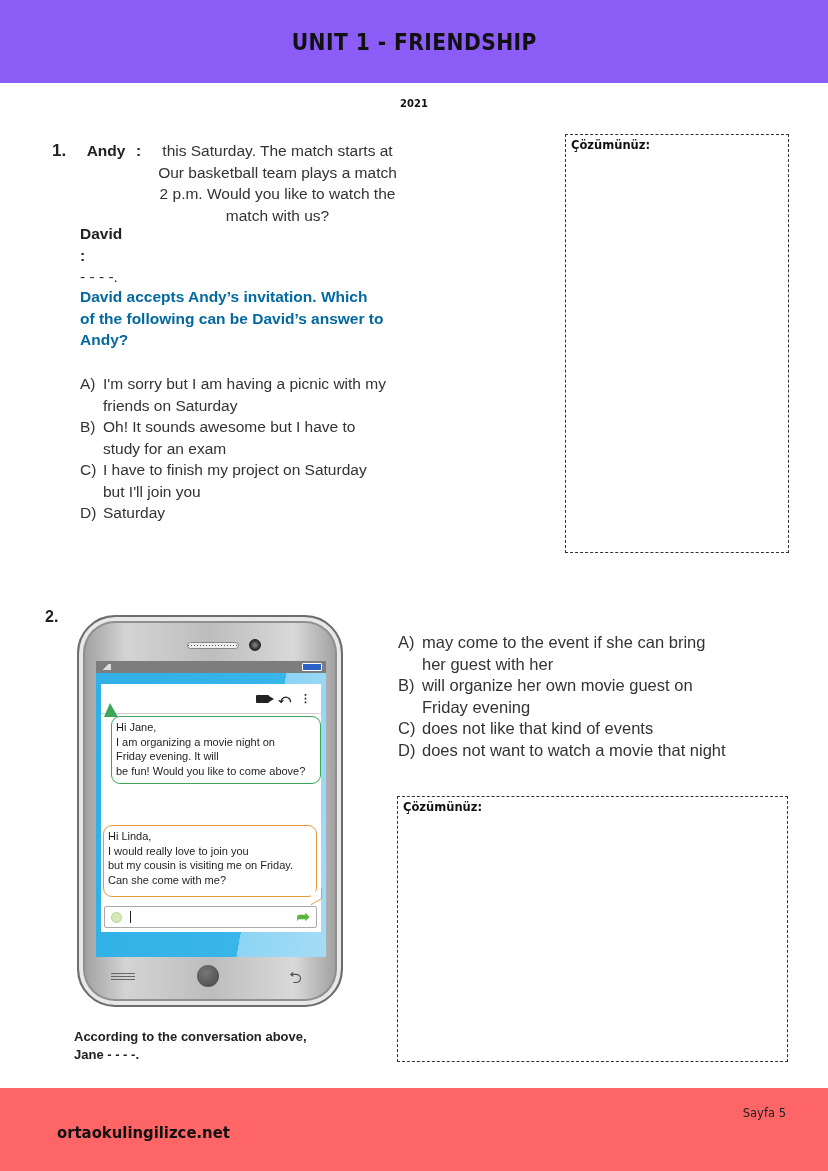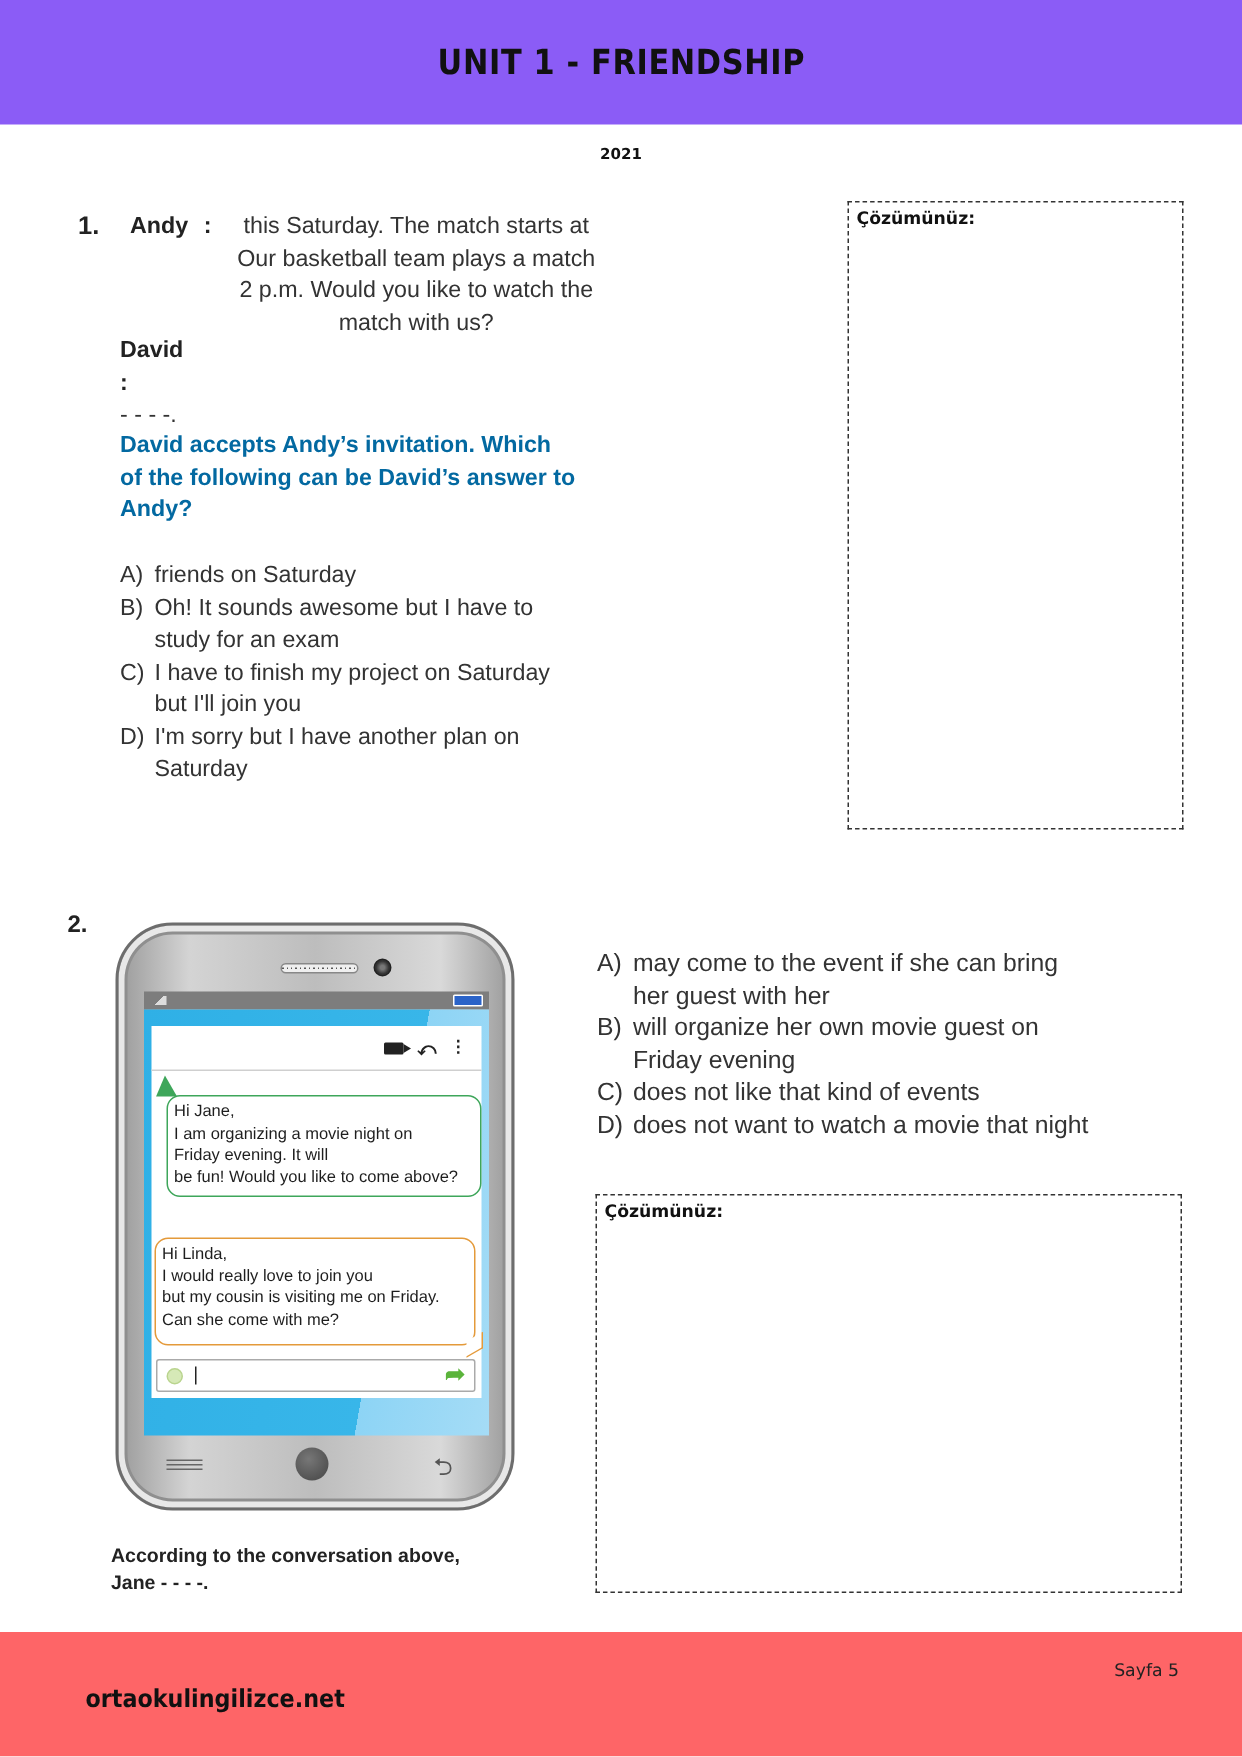--- a/index.html
+++ b/index.html
@@ -90,21 +90,21 @@
     .video-icon { width: 13px; height: 8px; background: #222; position: relative; border-radius: 1px; }
     .video-icon::after { content: ""; position: absolute; right: -5px; top: 1px;
       border-left: 5px solid #222; border-top: 3px solid transparent; border-bottom: 3px solid transparent; }
     .call-icon { font-size: 12px; font-weight: bold; line-height: 1; }
     .more-icon { font-size: 11px; font-weight: bold; line-height: 1; }
 
     .bubble {
       position: absolute; font-size: 11px; line-height: 14.5px; color: #1e1e1e;
       background: #fff; border-radius: 9px; padding: 3px 4px;
     }
-    .bubble-green { left: 10px; top: 46px; width: 210px; height: 68px; border: 1.5px solid #3ea65a; }
+    .bubble-green { left: 10px; top: 32px; width: 210px; height: 68px; border: 1.5px solid #3ea65a; }
     .bubble-green::before {
       content: ""; position: absolute; left: -12px; top: -14px; width: 0; height: 0;
       border-right: 14px solid #3ea65a; border-top: 14px solid transparent;
       transform: skewX(30deg);
     }
     .bubble-orange { left: 2px; top: 141px; width: 214px; height: 72px; border: 1.5px solid #e49a3a; }
     .bubble-orange::after {
       content: ""; position: absolute; right: -6px; bottom: -6px; width: 10px; height: 10px;
       border-right: 1.5px solid #e49a3a; border-bottom: 1.5px solid #e49a3a; background: #fff;
       transform: skewY(-30deg);
@@ -181,41 +181,41 @@
   <div class="prompt">
     <div>David accepts Andy’s invitation. Which</div>
     <div>of the following can be David’s answer to</div>
     <div>Andy?</div>
   </div>
 
   <div class="options1">
     <div class="opt">
       <span class="opt-letter">A)</span>
       <span class="opt-text">
+        <span style="display:block">I'm sorry but I am having a picnic with my</span>
         <span style="display:block">friends on Saturday</span>
       </span>
     </div>
     <div class="opt">
       <span class="opt-letter">B)</span>
       <span class="opt-text">
         <span style="display:block">Oh! It sounds awesome but I have to</span>
         <span style="display:block">study for an exam</span>
       </span>
     </div>
     <div class="opt">
       <span class="opt-letter">C)</span>
       <span class="opt-text">
         <span style="display:block">I have to finish my project on Saturday</span>
         <span style="display:block">but I'll join you</span>
       </span>
     </div>
     <div class="opt">
       <span class="opt-letter">D)</span>
       <span class="opt-text">
-        <span style="display:block">I'm sorry but I have another plan on</span>
         <span style="display:block">Saturday</span>
       </span>
     </div>
   </div>
 </div>
 
 <div class="solution-box" style="left:565px; top:134px; width:224px; height:419px;">
   <span>Çözümünüz:</span>
 </div>
 

